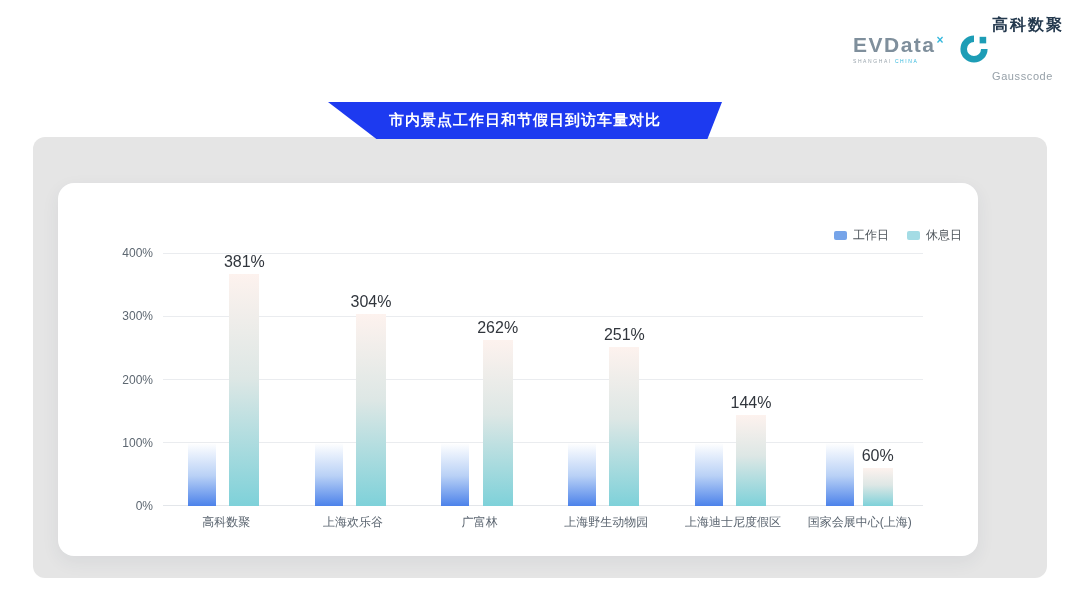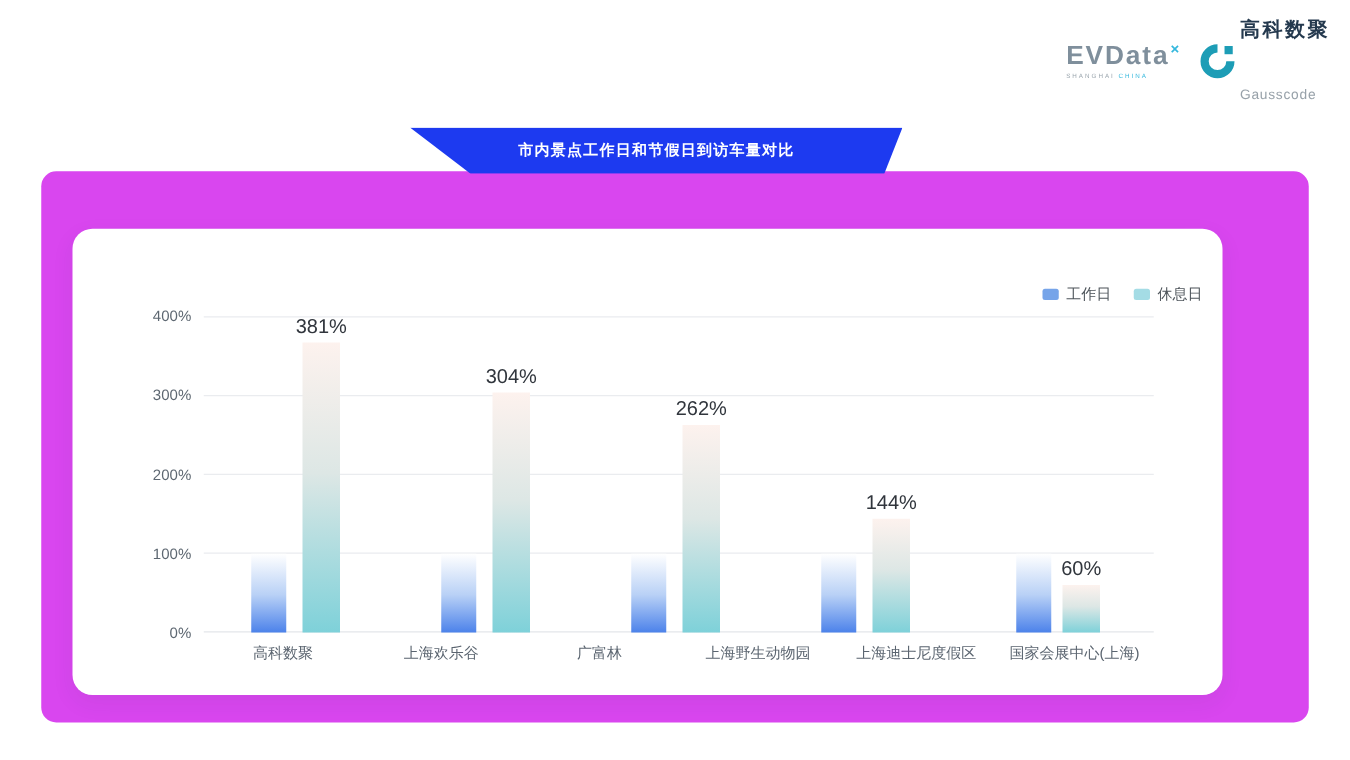--- a/index.html
+++ b/index.html
@@ -20,29 +20,29 @@
   .evdata-sub .cyan { color:#35b8dd; }
   .gausscode { display:flex; align-items:center; gap:3px; }
   .g-icon { width:30px; height:30px; display:block; }
   .g-cn { font-size:16px; font-weight:700; color:#24394e; letter-spacing:2px; line-height:1.1; }
   .g-en { font-size:11px; color:#97a1a9; letter-spacing:0.6px; line-height:1.1;margin-top:36px; }
 
   
   .banner {
     position:absolute; left:328px; top:102px; width:394px; height:37px;
     display:flex; align-items:center; justify-content:center;
-    color:#ffffff; font-size:12px; font-weight:700; letter-spacing:1px;
+    color:#ffffff; font-size:15px; font-weight:700; letter-spacing:1px;
     clip-path:polygon(0 0, 100% 0, 96.3% 100%, 12.3% 100%);
     z-index:3;
   }
 
   
   .panel {
     position:absolute; left:33px; top:137px; width:1014px; height:441px;
-    background:#d946ef; border-radius:12px; z-index:1;
+    background:#e5e5e5; border-radius:12px; z-index:1;
   }
   .card {
     position:absolute; left:25px; top:46px; width:920px; height:373px;
     background:#ffffff; border-radius:16px;
     box-shadow:0 6px 18px rgba(40,60,90,0.07);
   }
 
   
   .legend { position:absolute; top:44px; right:16px; display:flex; align-items:center; gap:18px; }
   .legend-item { display:flex; align-items:center; gap:6px; font-size:12px; color:#4e555b; cursor:pointer; }
@@ -137,20 +137,29 @@
             <div class="bar-col">
               <span class="val-label">262%</span>
               <div class="bar bar-rest" style="height: 165.715px;"></div>
             </div>
           </div>
           <div class="group">
             <div class="bar-col">
               <div class="bar bar-work" style="height: 63.25px;"></div>
             </div>
             <div class="bar-col">
+              <span class="val-label">251%</span>
+              <div class="bar bar-rest" style="height: 158.757px;"></div>
+            </div>
+          </div>
+          <div class="group">
+            <div class="bar-col">
+              <div class="bar bar-work" style="height: 63.25px;"></div>
+            </div>
+            <div class="bar-col">
               <span class="val-label">144%</span>
               <div class="bar bar-rest" style="height: 91.08px;"></div>
             </div>
           </div>
           <div class="group">
             <div class="bar-col">
               <div class="bar bar-work" style="height: 63.25px;"></div>
             </div>
             <div class="bar-col">
               <span class="val-label">60%</span>

